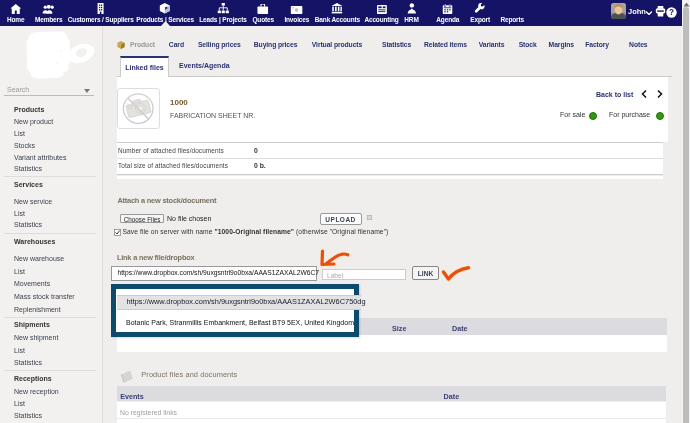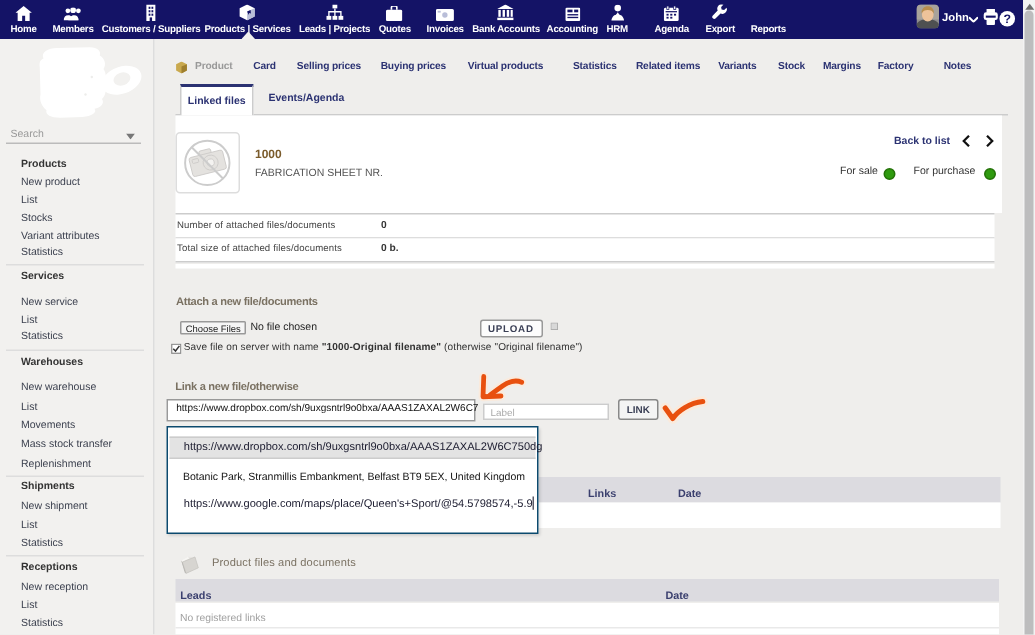--- a/index.html
+++ b/index.html
@@ -309,53 +309,52 @@
   <div class="abs" style="left:12.5px;top:116px;width:546.5px;height:16.5px;background:#fff;border-top:1px solid #ccc;border-bottom:1px solid #ddd;">
     <span class="abs" style="left:1.5px;top:3.6px;font-size:6.4px;letter-spacing:0.1px;color:#444;">Number of attached files/documents</span>
     <span class="abs" style="left:137.5px;top:3.6px;font-size:6.8px;font-weight:bold;color:#333;">0</span>
   </div>
   <div class="abs" style="left:12.5px;top:132.5px;width:546.5px;height:16.5px;background:#fff;border-bottom:1px solid #ccc;">
     <span class="abs" style="left:1.5px;top:3.6px;font-size:6.4px;letter-spacing:0.1px;color:#444;">Total size of attached files/documents</span>
     <span class="abs" style="left:137.5px;top:3.6px;font-size:6.8px;font-weight:bold;color:#333;">0 b.</span>
   </div>
   <div class="abs" style="left:12.5px;top:150px;width:546.5px;height:2.5px;background:#fff;"></div>
 
-  <div class="h-brown" style="left:13.4px;top:169.8px;">Attach a new file/documents</div>
+  <div class="h-brown" style="left:13.4px;top:169.8px;">Attach a new stock/document</div>
   <div class="btn" style="left:16.4px;top:187.6px;width:43.5px;height:9.8px;font-size:6.3px;font-weight:normal;color:#222;line-height:9px;border-color:#999;background:#f5f5f5;border-radius:1px;">Choose Files</div>
   <div class="abs" style="left:63px;top:188.5px;font-size:7px;color:#222;">No file chosen</div>
   <div class="btn" style="left:215.6px;top:186.6px;width:42px;height:12px;line-height:11px;letter-spacing:0.5px;background:#fcfcfc;border-color:#999;">UPLOAD</div>
   <svg class="abs" style="left:263.3px;top:188.6px" width="5" height="5" viewBox="0 0 5 5">
       <rect x="0.3" y="0.3" width="4.4" height="4.4" fill="#d8d8d8" stroke="#aaa" stroke-width="0.6"></rect>
     </svg>
   <svg class="abs" style="left:10px;top:203px" width="7" height="7" viewBox="0 0 7 7">
       <rect x="0.5" y="0.5" width="6" height="6" fill="#fff" stroke="#888" stroke-width="0.8"></rect>
       <path d="M1.5 3.5L3 5L5.6 1.6" stroke="#333" stroke-width="1" fill="none"></path>
     </svg>
   <div class="abs" style="left:18.5px;top:202.4px;font-size:6.7px;letter-spacing:0.08px;color:#333;white-space:nowrap;">Save file on server with name <b>"1000-Original filename"</b> (otherwise "Original filename")</div>
 
-  <div class="h-brown" style="left:12.9px;top:227.1px;">Link a new file/otherwise</div>
+  <div class="h-brown" style="left:12.9px;top:227.1px;">Link a new file/dropbox</div>
   <div class="abs" style="left:7px;top:239.6px;width:205.6px;height:15px;background:#fff;border:1px solid #999;">
     <span class="abs" style="left:5.5px;top:2.8px;font-size:6.7px;color:#111;white-space:nowrap;">https://www.dropbox.com/sh/9uxgsntrl9o0bxa/AAAS1ZAXAL2W6C7</span>
   </div>
   <div class="abs" style="left:218px;top:242.9px;width:84px;height:11.6px;background:#fff;border:1px solid #ccc;">
     <span class="abs" style="left:4px;top:2.5px;font-size:6.6px;color:#aaa;">Label</span>
   </div>
   <div class="btn" style="left:308px;top:240px;width:27px;height:14px;line-height:13px;background:#f4f4f4;border-color:#888;font-size:6.6px;">LINK</div>
 
   <div class="abs" style="left:13px;top:292.3px;width:550px;height:16.5px;background:#dcdbe0;">
-    <span class="abs" style="left:275px;top:5.6px;font-size:7.2px;font-weight:bold;color:#3a3f6e;">Links</span>
+    <span class="abs" style="left:275px;top:5.6px;font-size:7.2px;font-weight:bold;color:#3a3f6e;">Size</span>
     <span class="abs" style="left:335px;top:5.6px;font-size:7.2px;font-weight:bold;color:#3a3f6e;">Date</span>
   </div>
   <div class="abs" style="left:13px;top:308.8px;width:550px;height:17.2px;background:#fff;"></div>
 
-  <div class="abs" style="left:7px;top:258px;width:248px;height:72px;background:#fff;border:1px solid #0c4a6e;box-shadow:1px 1px 2px rgba(0,0,0,0.15);">
+  <div class="abs" style="left:7px;top:258px;width:248px;height:53px;background:#fff;border:5px solid #0c4a6e;box-shadow:1px 1px 2px rgba(0,0,0,0.15);">
     <div class="abs" style="left:1px;top:6px;width:244px;height:14.5px;background:#e3e3e3;border-top:1px solid #ccc;border-bottom:1px solid #ccc;"></div>
     <span class="abs" style="left:10.5px;top:7.8px;font-size:7.4px;color:#1a1a2e;white-space:nowrap;">https://www.dropbox.com/sh/9uxgsntrl9o0bxa/AAAS1ZAXAL2W6C750dg</span>
     <span class="abs" style="left:10px;top:29.6px;font-size:7px;color:#111;white-space:nowrap;">Botanic Park, Stranmillis Embankment, Belfast BT9 5EX, United Kingdom</span>
-    <span class="abs" style="left:10.5px;top:45.6px;font-size:7.4px;color:#1a1a2e;white-space:nowrap;">https://www.google.com/maps/place/Queen's+Sport/@54.5798574,-5.9▏</span>
   </div>
 
   <svg class="abs" style="left:210px;top:220px" width="40" height="25" viewBox="0 0 40 25">
     <g fill="none" stroke-linecap="round" stroke-linejoin="round">
       <g stroke="#faeadc" stroke-width="6">
         <path d="M33.8 8.8 C30 7.2 26 7.8 21 11.3 C17 14.1 14.5 16 12.8 17.3"></path>
         <path d="M8.5 5 L8 18.5 L20 18"></path>
       </g>
       <g stroke="#e8500f" stroke-width="3.2">
         <path d="M33.8 8.8 C30 7.2 26 7.8 21 11.3 C17 14.1 14.5 16 12.8 17.3"></path>
@@ -373,20 +372,20 @@
   <svg class="abs" style="left:14px;top:341.5px" width="16" height="16" viewBox="0 0 16 16">
       <g transform="rotate(-14 8 8)">
         <path d="M3.5 4.5 L8.5 3.2 L11 3.9 L11.5 4.9 L12.8 4.6 L13.4 12 L4.6 13.6 z" fill="#e8e6e3"></path>
         <path d="M3.5 4.5 L8.5 3.2 L9 4.4 L4 5.7 z" fill="#f6f5f3"></path>
         <path d="M4 5.7 L13 4.4 L13.4 12 L4.6 13.6 z" fill="#d7d5d1" stroke="#c2c0bc" stroke-width="0.4"></path>
         <path d="M3.5 4.5 L4 5.7 L4.6 13.6 L3.9 13 z" fill="#b5b3af"></path>
       </g>
     </svg>
   <div class="h-brown" style="left:37.3px;top:344.4px;font-weight:normal;font-size:7.4px;letter-spacing:0.1px;">Product files and documents</div>
   <div class="abs" style="left:13px;top:359.8px;width:549.4px;height:15.7px;background:#dcdbe0;">
-    <span class="abs" style="left:3.2px;top:6.3px;font-size:7.2px;font-weight:bold;color:#3a3f6e;">Leads</span>
+    <span class="abs" style="left:3.2px;top:6.3px;font-size:7.2px;font-weight:bold;color:#3a3f6e;">Events</span>
     <span class="abs" style="left:326.6px;top:6.3px;font-size:7.2px;font-weight:bold;color:#3a3f6e;">Date</span>
   </div>
   <div class="abs" style="left:13px;top:375.5px;width:549.4px;height:21.5px;background:#fff;">
     <span class="abs" style="left:3px;top:7.3px;font-size:6.9px;color:#a0a0a0;">No registered links</span>
     <div class="abs" style="left:0;top:16px;width:549.4px;border-top:1px solid #e9e9e9;"></div>
   </div>
 </div>
 
 </body></html>

